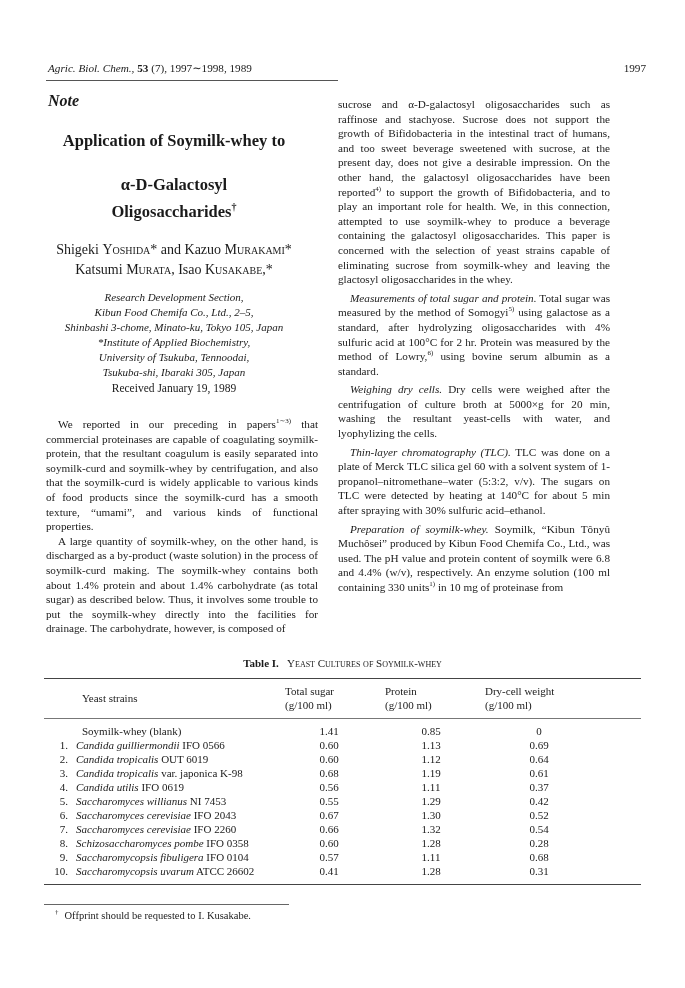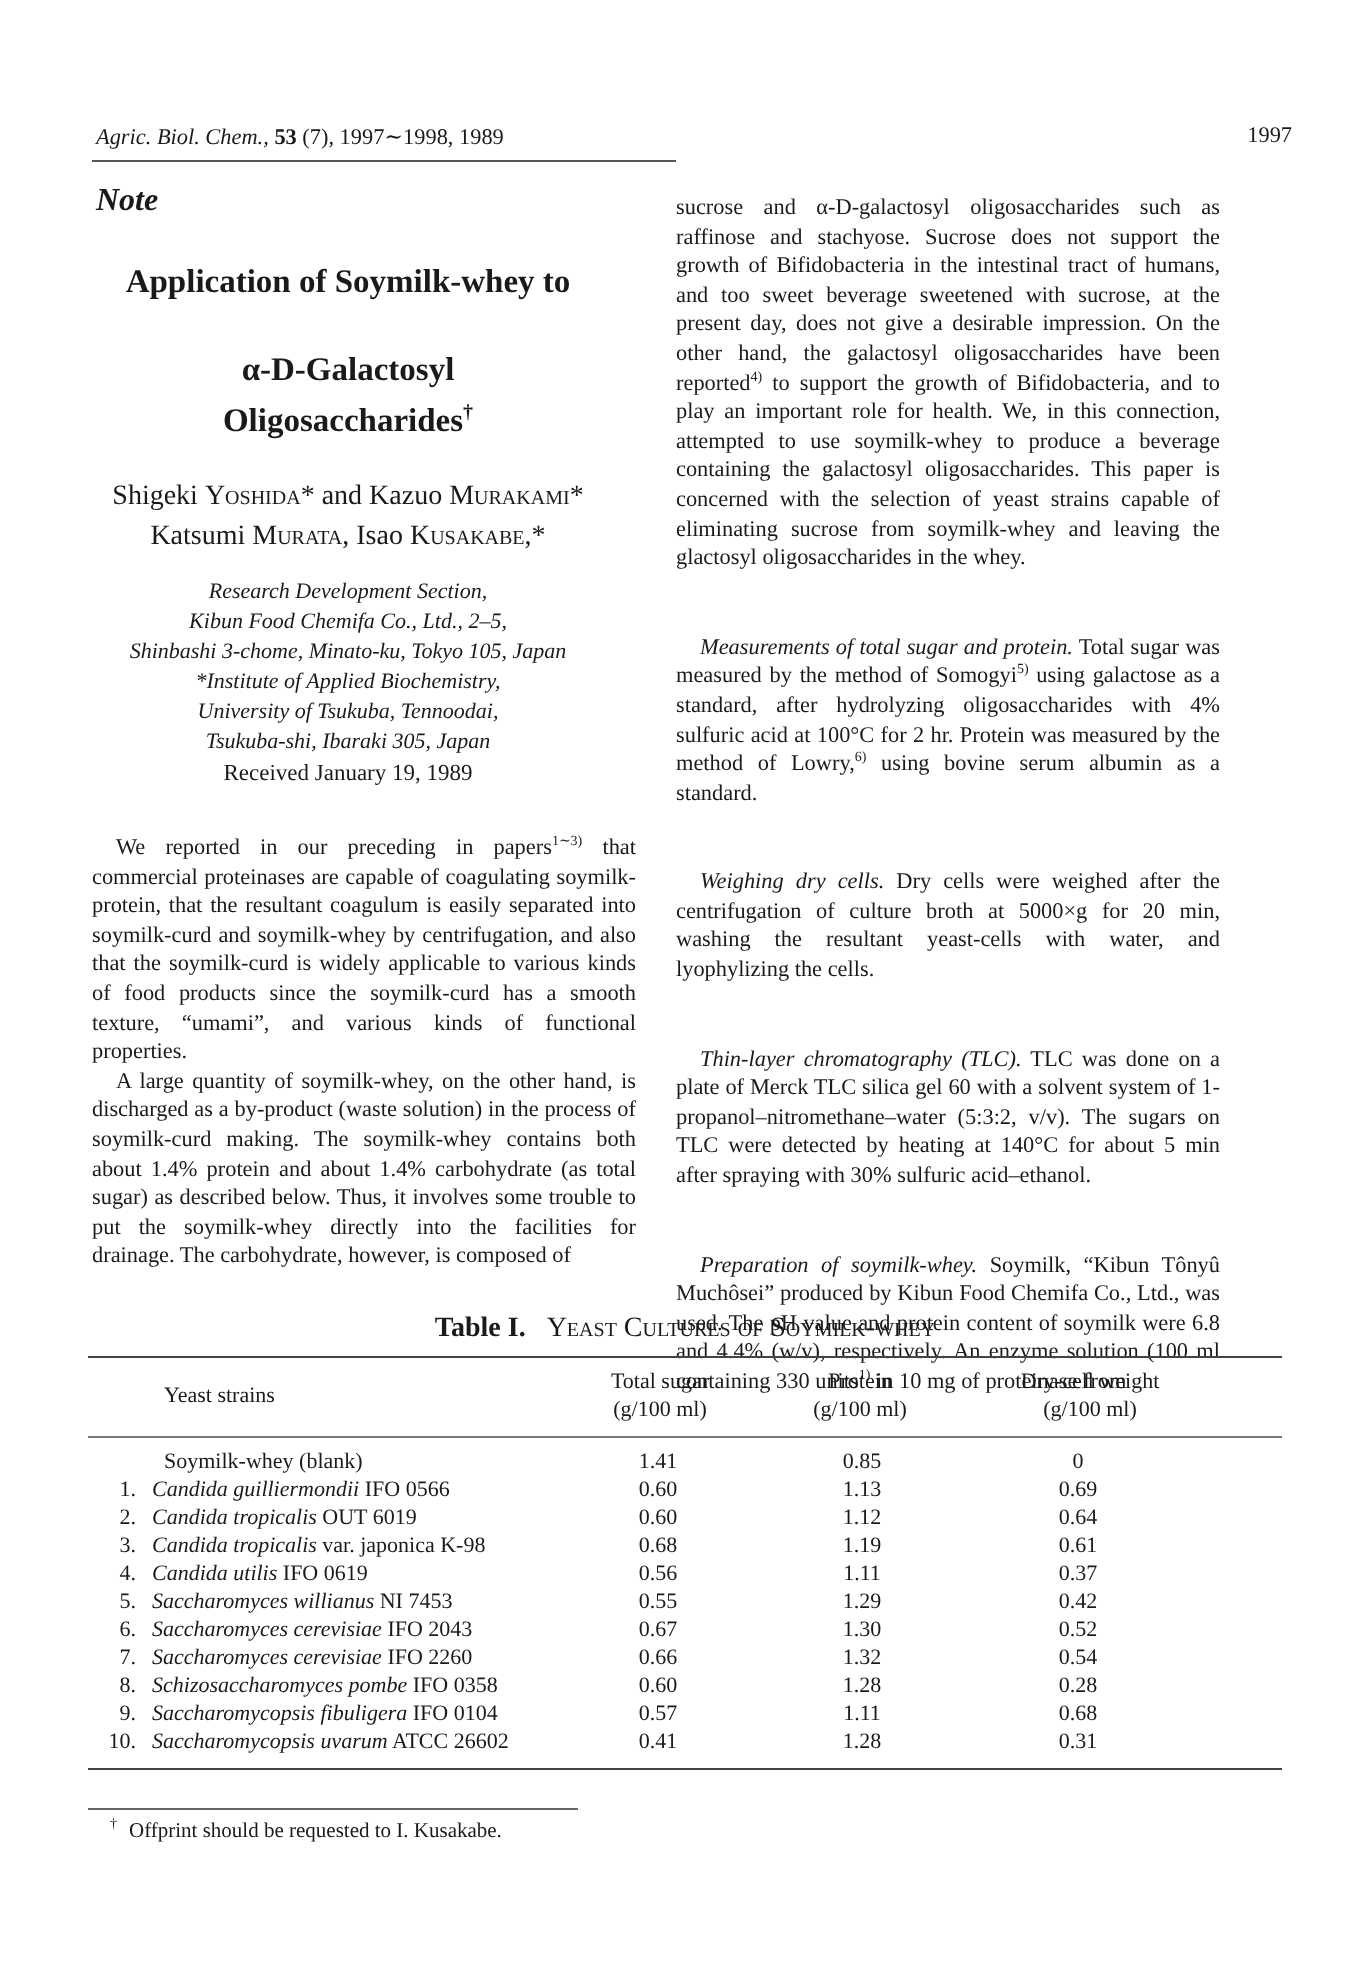--- a/index.html
+++ b/index.html
@@ -98,43 +98,43 @@
       font-size: 11.2px;
       line-height: 14.6px;
       text-align: justify;
     }
     .col-left { left: 46px; top: 417px; }
     .col-right { left: 338px; top: 97px; }
     .col p {
       margin: 0;
       text-indent: 12px;
     }
-    .col p.gap { margin-top: 30px; }
+    .col p.gap { margin-top: 4px; }
     .col .it { font-style: italic; }
     .col sup { font-size: 7px; line-height: 0; }
     
     .table-caption {
       position: absolute;
       left: 0;
       top: 657px;
       width: 685px;
       text-align: center;
-      font-size: 14px;
+      font-size: 11px;
     }
     .table-caption b { font-weight: bold; }
     .rule {
       position: absolute;
       height: 1px;
       background: #444;
     }
     .t-head {
       position: absolute;
       font-size: 11px;
       line-height: 14px;
-      text-align: center;
+      text-align: left;
     }
     .t-row {
       position: absolute;
       left: 44px;
       width: 600px;
       height: 14px;
       font-size: 11px;
       line-height: 14px;
     }
     .t-row .num {

